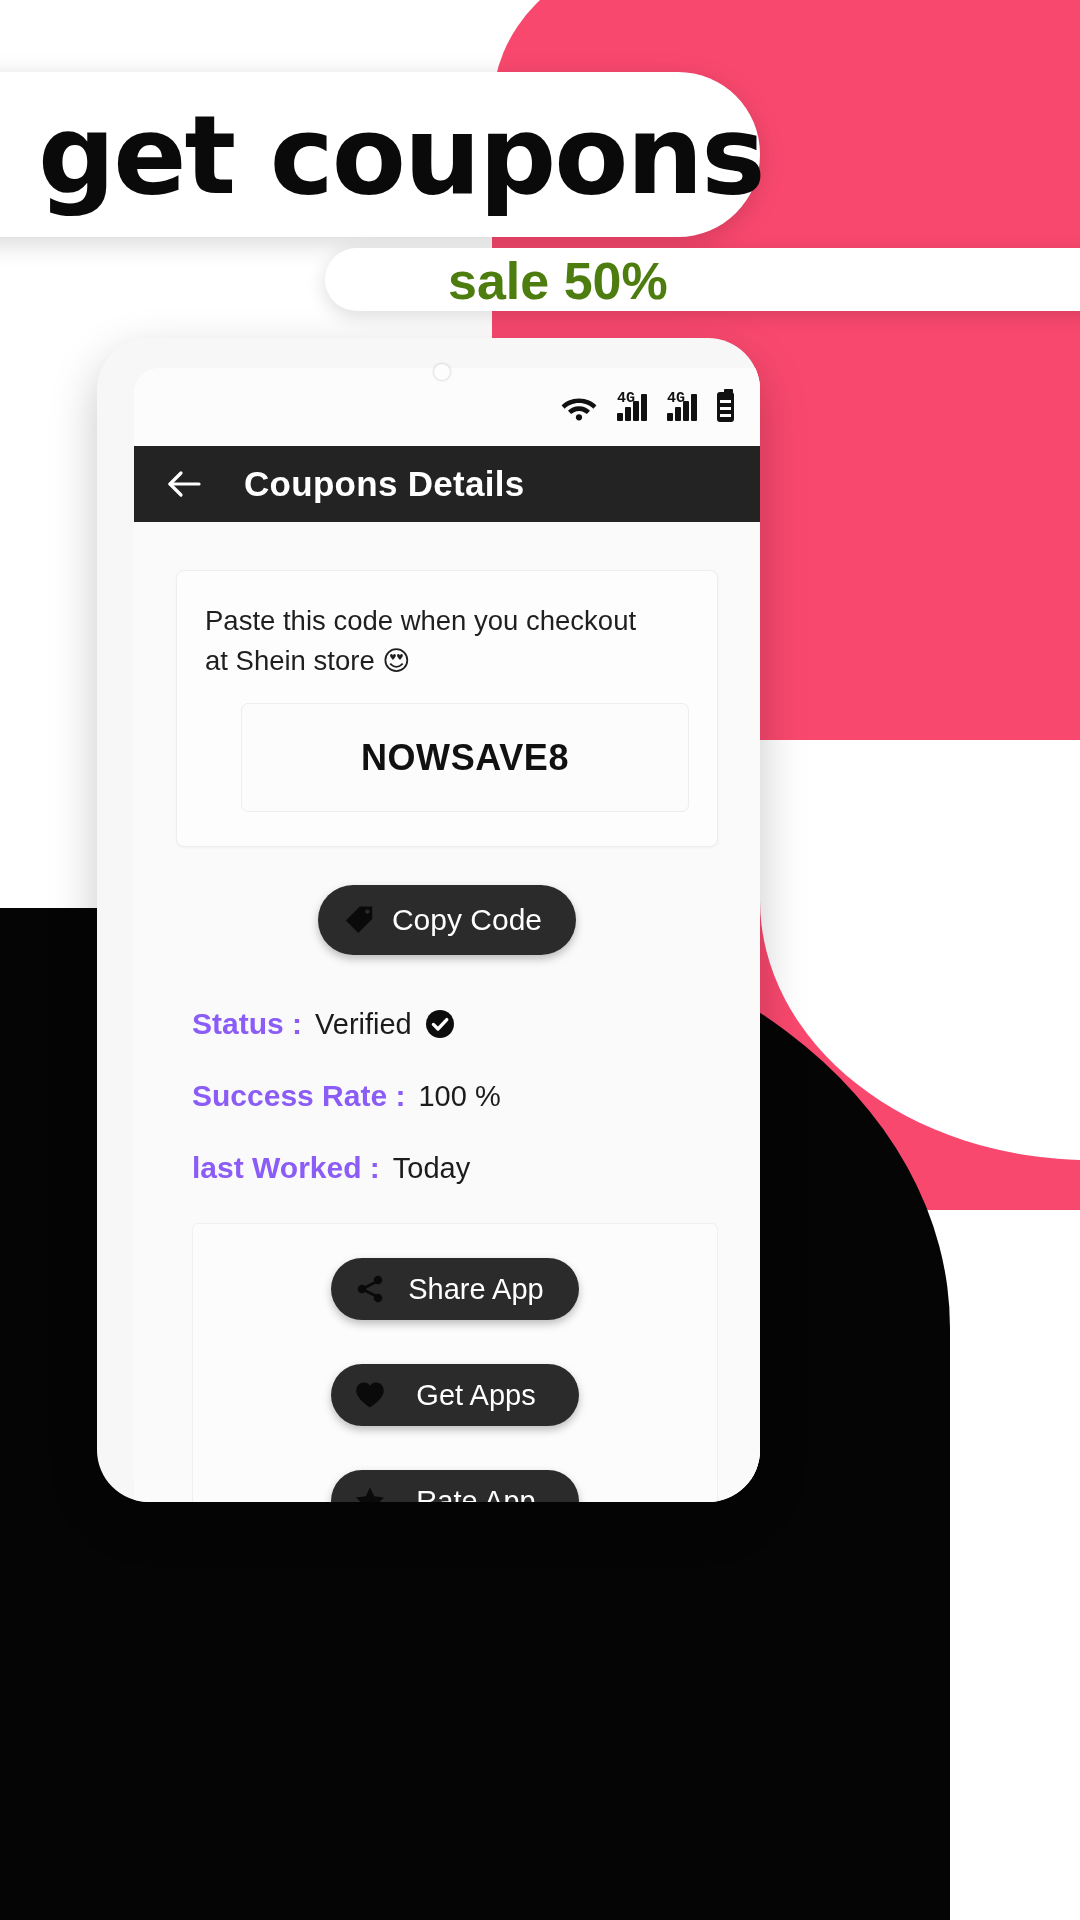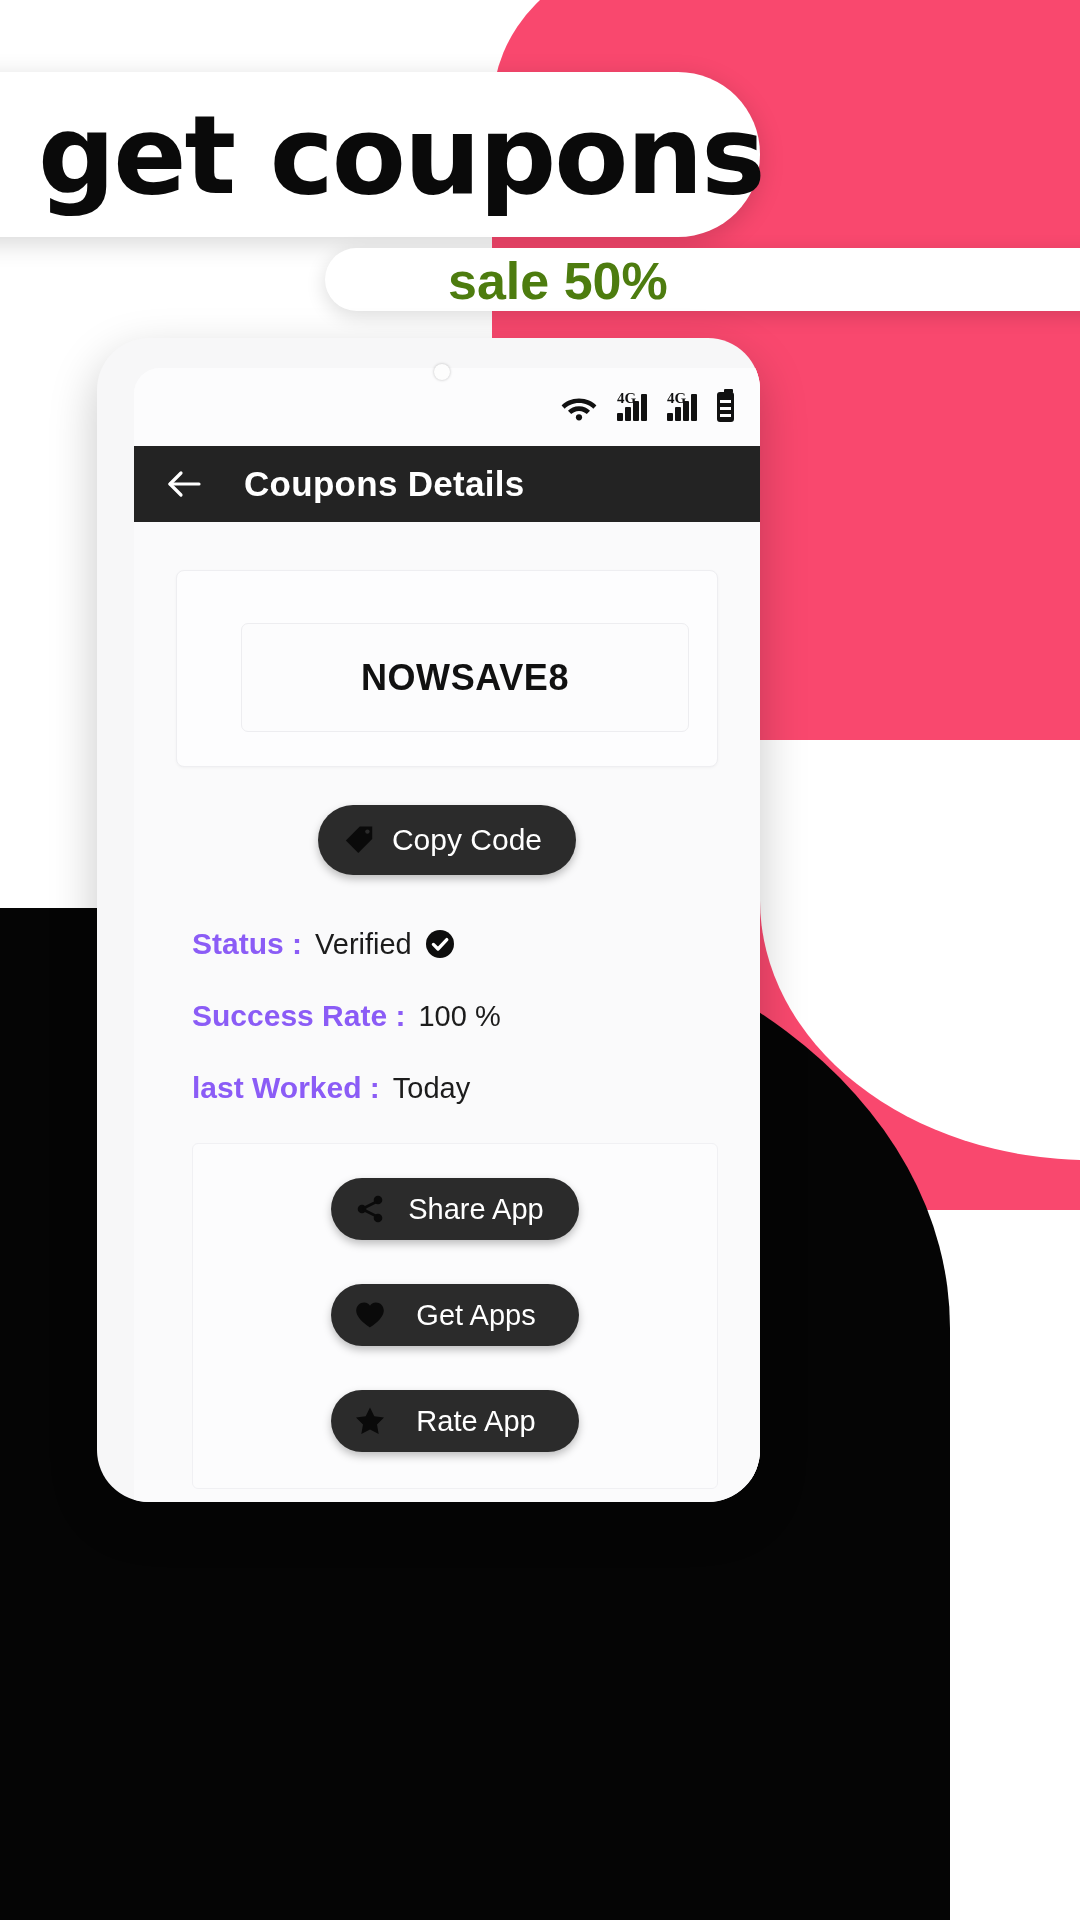--- a/index.html
+++ b/index.html
@@ -158,21 +158,21 @@
     gap: 20px;
   }
   .sb-icon { display: flex; align-items: flex-end; }
   .sig-wrap { position: relative; display: flex; align-items: flex-end; gap: 2px; }
   .sig-label {
     position: absolute;
     left: 0px; top: -4px;
     font-size: 15px;
     font-weight: 700;
     color: #111;
-    font-family: Liberation Serif, serif;
+    font-family: Liberation Mono, monospace;
   }
   .bars { display: flex; align-items: flex-end; gap: 2px; margin-left: 0px; }
   .bars i { display: block; width: 6px; background: #111; border-radius: 1px; }
   .bars i:nth-child(1){ height: 8px; }
   .bars i:nth-child(2){ height: 14px; }
   .bars i:nth-child(3){ height: 20px; }
   .bars i:nth-child(4){ height: 27px; }
 
   .battery {
     width: 17px; height: 30px;
@@ -405,20 +405,25 @@
             <path d="M19 11 L8 22 L19 33" fill="none" stroke="#fff" stroke-width="3.2" stroke-linecap="round" stroke-linejoin="round"></path>
             <path d="M8 22 L37 22" fill="none" stroke="#fff" stroke-width="3.2" stroke-linecap="round"></path>
           </svg>
         </span>
         <span class="appbar-title">Coupons Details</span>
       </div>
 
       <div class="body">
 
         <div class="coupon-card">
+          <div class="coupon-instruction">
+            <span>Paste this code when you checkout at</span>
+            <span>Shein store</span>
+            <span class="emoji">😍</span>
+          </div>
 
           <div class="code-box">
             <span class="code-text">NOWSAVE8</span>
           </div>
         </div>
 
         <div class="copy-row">
           <button class="pill">
             <span class="glyph">
               <svg width="32" height="32" viewBox="0 0 32 32">

